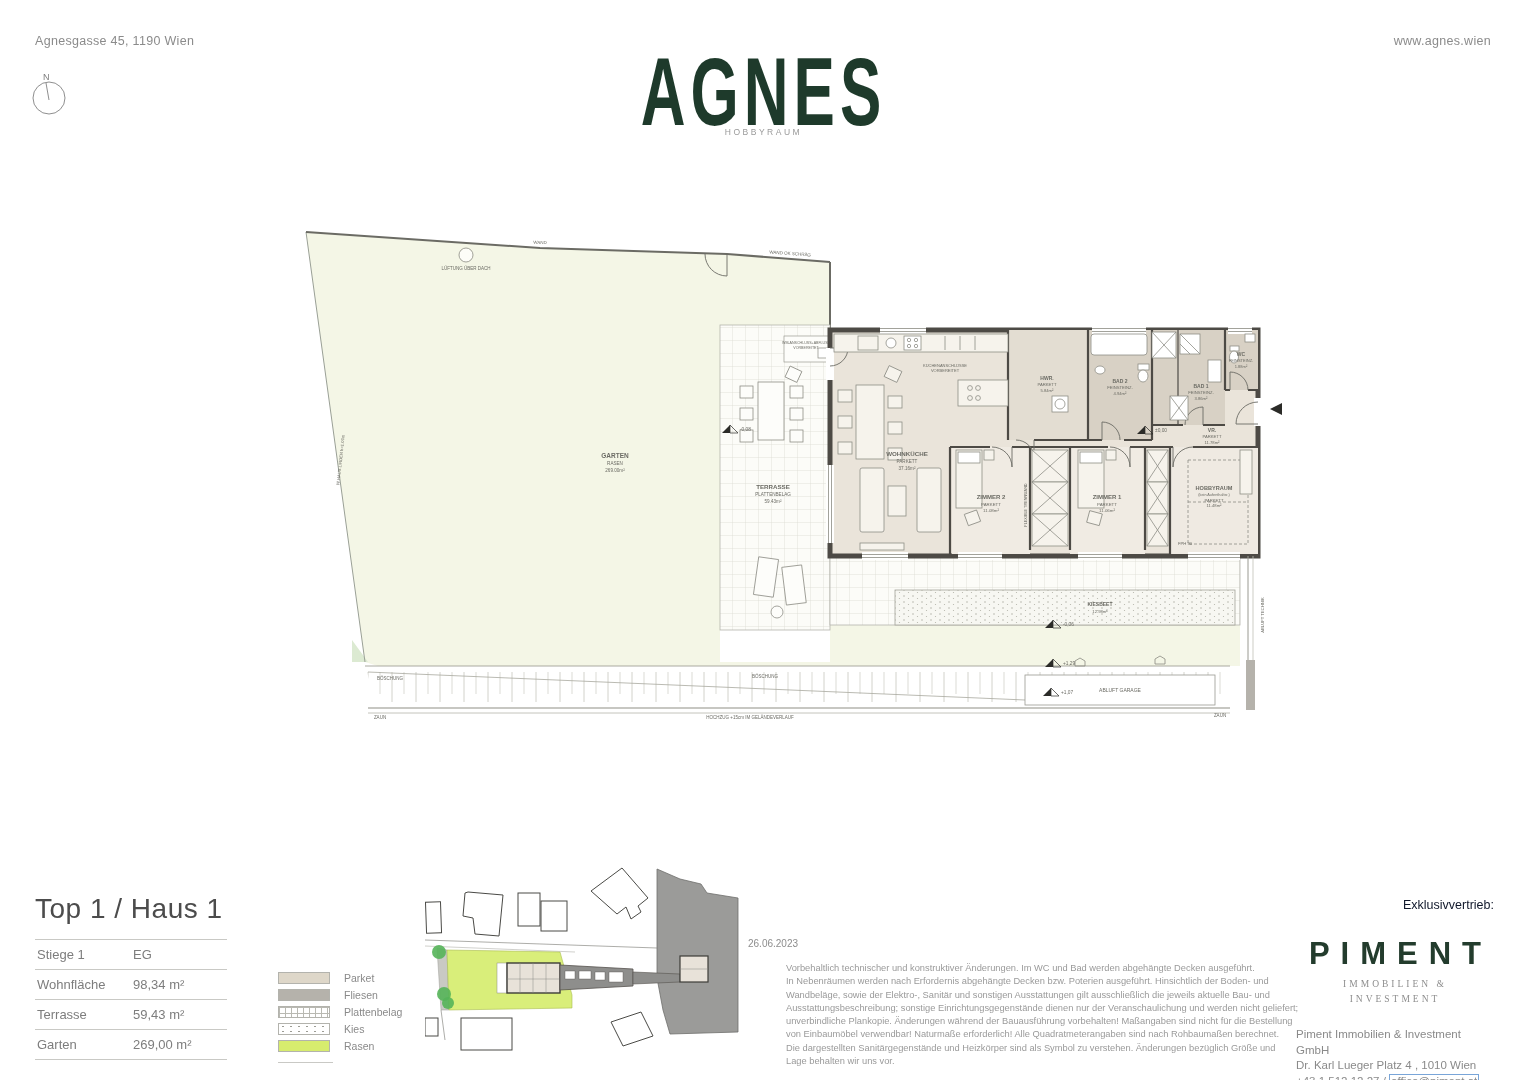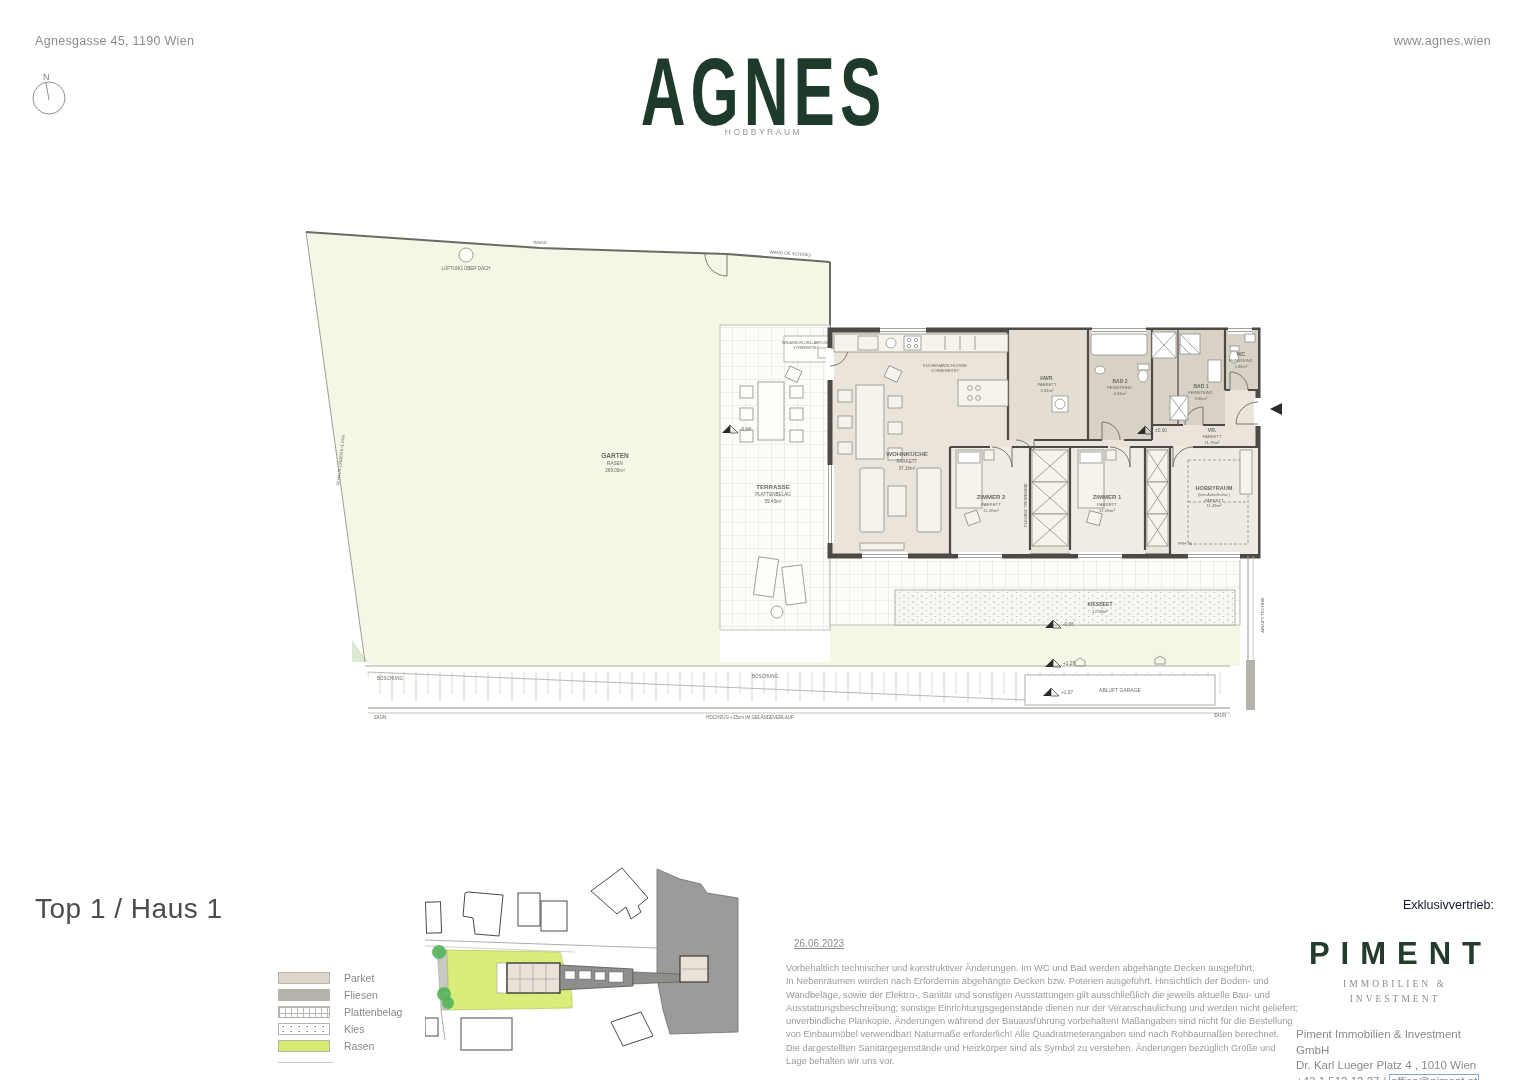--- a/index.html
+++ b/index.html
@@ -40,21 +40,21 @@
     background-image:repeating-linear-gradient(to right,#b9b9b2 0 1px,transparent 1px 6px),
                      repeating-linear-gradient(to bottom,#b9b9b2 0 1px,transparent 1px 6px);}
   .sw-kies{background:#fff;background-image:radial-gradient(#9c9c94 .8px,transparent 1.1px);background-size:8px 5px;}
   .sw-rasen{background:#d7ec6e;}
   .legend-line{width:55px;border-top:1px solid #c9c9c5;margin-top:10px;}
 
   
   .sitemap{position:absolute;left:425px;top:860px;}
 
   
-  .date{position:absolute;left:794px;top:938px;font-size:10px;color:#8d8d8d;text-decoration:underline;}
+  .date{position:absolute;left:748px;top:938px;font-size:10px;color:#8d8d8d;}
   .disclaimer{position:absolute;left:786px;top:962px;width:560px;font-size:9.3px;line-height:13.3px;
               color:#9a9a9a;white-space:pre-line;}
 
   
   .rightcol{position:absolute;left:1296px;top:898px;width:198px;}
   .exklusiv{text-align:right;font-size:12.5px;color:#0f172a;}
   .piment{margin-top:26px;font-size:31px;font-weight:700;letter-spacing:11px;margin-right:-11px;
           color:#233c2d;text-align:center;line-height:1;}
   .piment-sub{margin-top:8px;text-align:center;font-family:"Liberation Serif",serif;
               font-size:9.5px;letter-spacing:3px;color:#8e8e8e;line-height:1.6;}
@@ -406,20 +406,38 @@
       <text x="100" y="470" font-size="4.5">BÖSCHUNG</text>
       <text x="475" y="468" font-size="4.5">BÖSCHUNG</text>
       <text x="90" y="509" font-size="4.5">ZAUN</text>
       <text x="930" y="507" font-size="4.5">ZAUN</text>
       <text x="460" y="509" font-size="4.5">HOCHZUG +15cm IM GELÄNDEVERLAUF</text>
     </g>
   </svg>
 
   <div class="info">
     <div class="info-title">Top 1 / Haus 1</div>
+    <div class="info-table">
+      <div class="info-row">
+        <span class="info-label">Stiege 1</span>
+        <span>EG</span>
+      </div>
+      <div class="info-row">
+        <span class="info-label">Wohnfläche</span>
+        <span>98,34 m²</span>
+      </div>
+      <div class="info-row">
+        <span class="info-label">Terrasse</span>
+        <span>59,43 m²</span>
+      </div>
+      <div class="info-row">
+        <span class="info-label">Garten</span>
+        <span>269,00 m²</span>
+      </div>
+    </div>
   </div>
 
   <div class="legend">
     <div class="legend-row">
       <span class="swatch sw-parket"></span>
       <span>Parket</span>
     </div>
     <div class="legend-row">
       <span class="swatch sw-fliesen"></span>
       <span>Fliesen</span>

